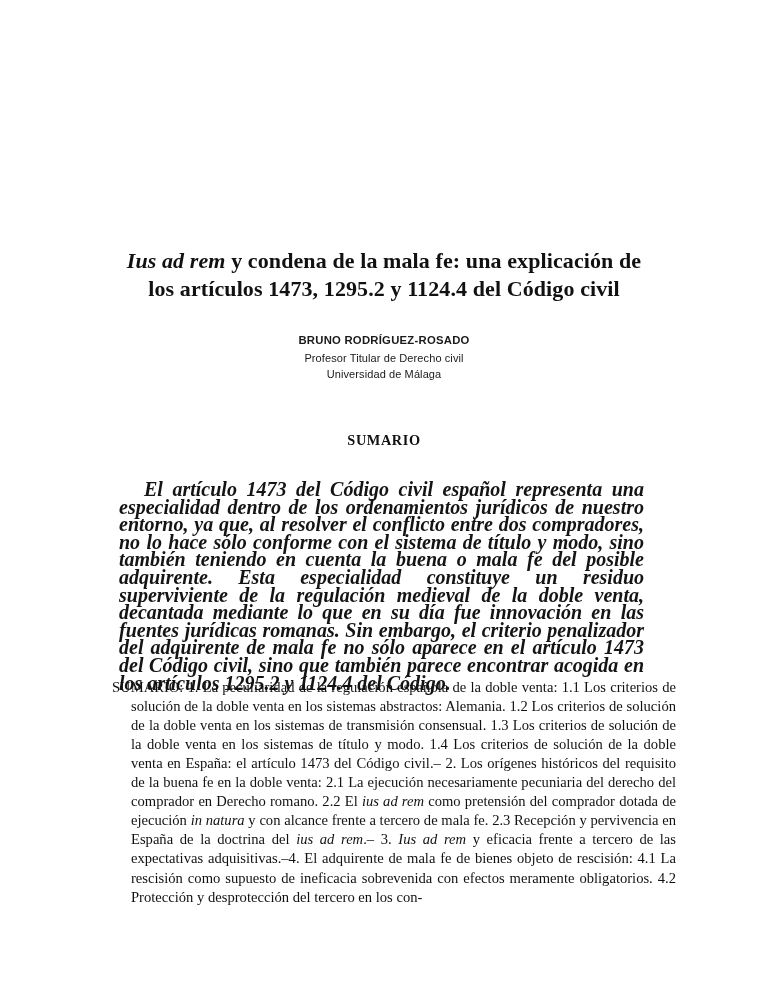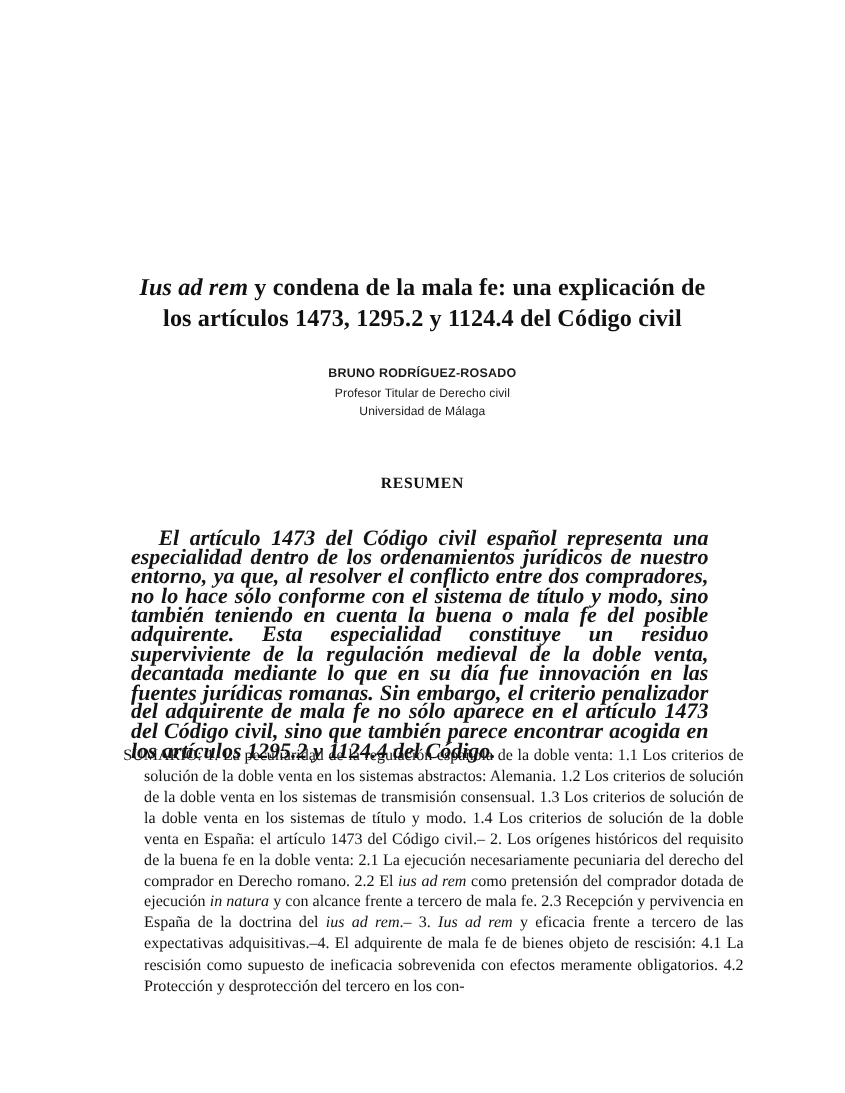--- a/index.html
+++ b/index.html
@@ -129,20 +129,20 @@
 <div class="page">
 
   <h1 class="title"><span class="ital">Ius ad rem</span><span> y condena de la mala fe: una explicación de los artículos 1473, 1295.2 y 1124.4 del Código civil</span></h1>
 
   <div class="author-block">
     <div class="author-name">BRUNO RODRÍGUEZ-ROSADO</div>
     <div class="author-role">Profesor Titular de Derecho civil</div>
     <div class="author-affil">Universidad de Málaga</div>
   </div>
 
-  <div class="resumen-heading">RESUMEN</div>
+  <div class="resumen-heading">SUMARIO</div>
 
   <p class="abstract">El artículo 1473 del Código civil español representa una especialidad dentro de los ordenamientos jurídicos de nuestro entorno, ya que, al resolver el conflicto entre dos compradores, no lo hace sólo conforme con el sistema de título y modo, sino también teniendo en cuenta la buena o mala fe del posible adquirente. Esta especialidad constituye un residuo superviviente de la regulación medieval de la doble venta, decantada mediante lo que en su día fue innovación en las fuentes jurídicas romanas. Sin embargo, el criterio penalizador del adquirente de mala fe no sólo aparece en el artículo 1473 del Código civil, sino que también parece encontrar acogida en los artículos 1295.2 y 1124.4 del Código.</p>
 
   <p class="sumario"><span>SUMARIO:</span><span id="sumario-body"><span> 1.    La peculiaridad de la regulación española de la doble venta: 1.1    Los criterios de solución de la doble venta en los sistemas abstractos: Alemania. 1.2    Los criterios de solución de la doble venta en los sistemas de transmisión consensual. 1.3    Los criterios de solución de la doble venta en los sistemas de título y modo. 1.4    Los criterios de solución de la doble venta en España: el artículo 1473 del Código civil.– 2.    Los orígenes históricos del requisito de la buena fe en la doble venta: 2.1    La ejecución necesariamente pecuniaria del derecho del comprador en Derecho romano. 2.2    El </span><span class="ital">ius ad rem</span><span> como pretensión del comprador dotada de ejecución </span><span class="ital">in natura</span><span> y con alcance frente a tercero de mala fe. 2.3    Recepción y pervivencia en España de la doctrina del </span><span class="ital">ius ad rem</span><span>.– 3.    </span><span class="ital">Ius ad rem</span><span> y eficacia frente a tercero de las expectativas adquisitivas.–4.    El adquirente de mala fe de bienes objeto de rescisión: 4.1    La rescisión como supuesto de ineficacia sobrevenida con efectos meramente obligatorios. 4.2    Protección y desprotección del tercero en los con-</span></span></p>
 
 
 </div>
 
 </body></html>

